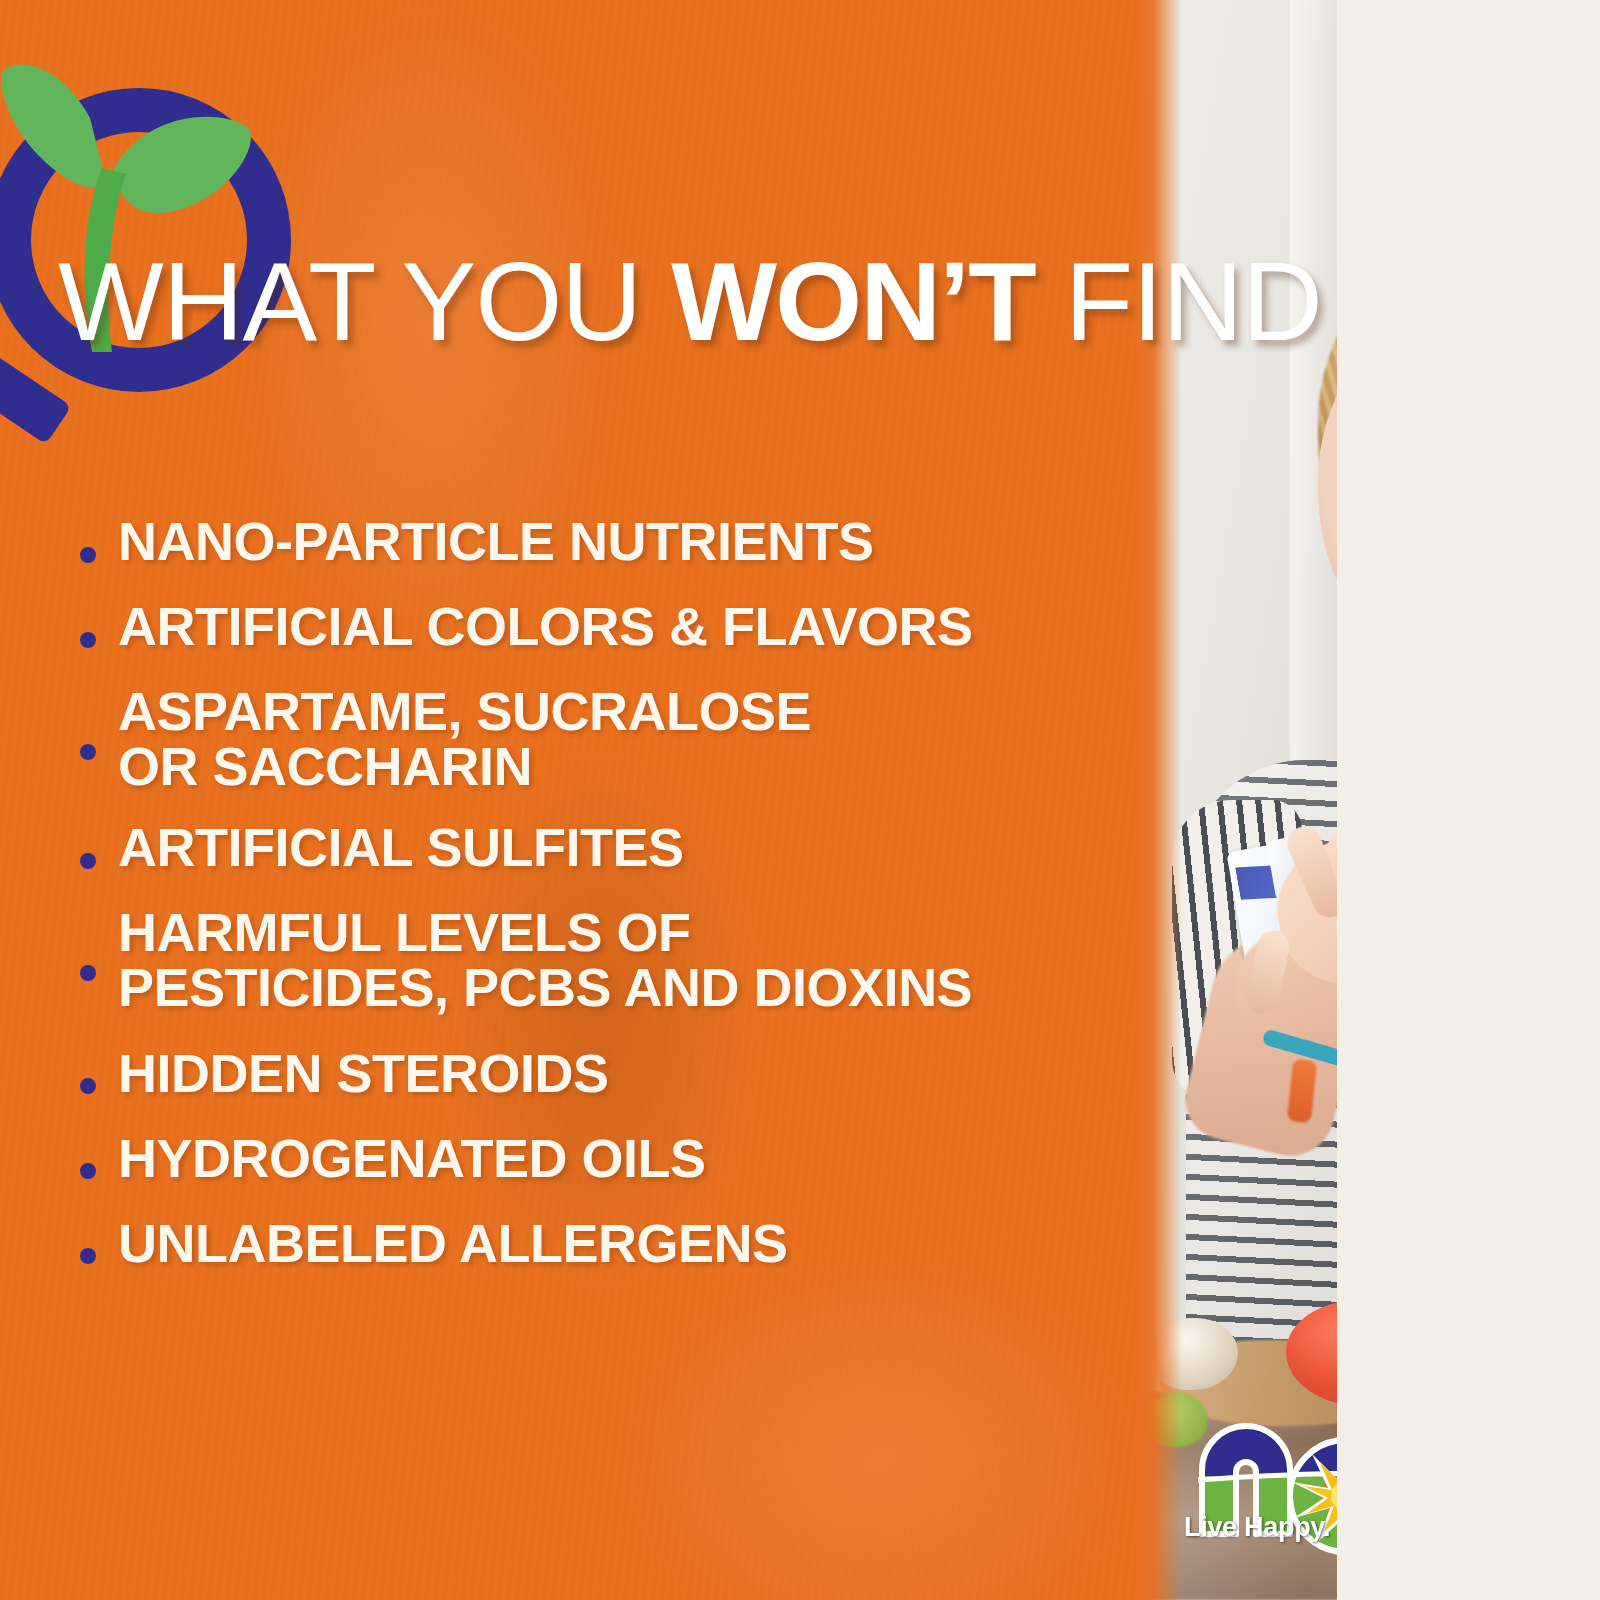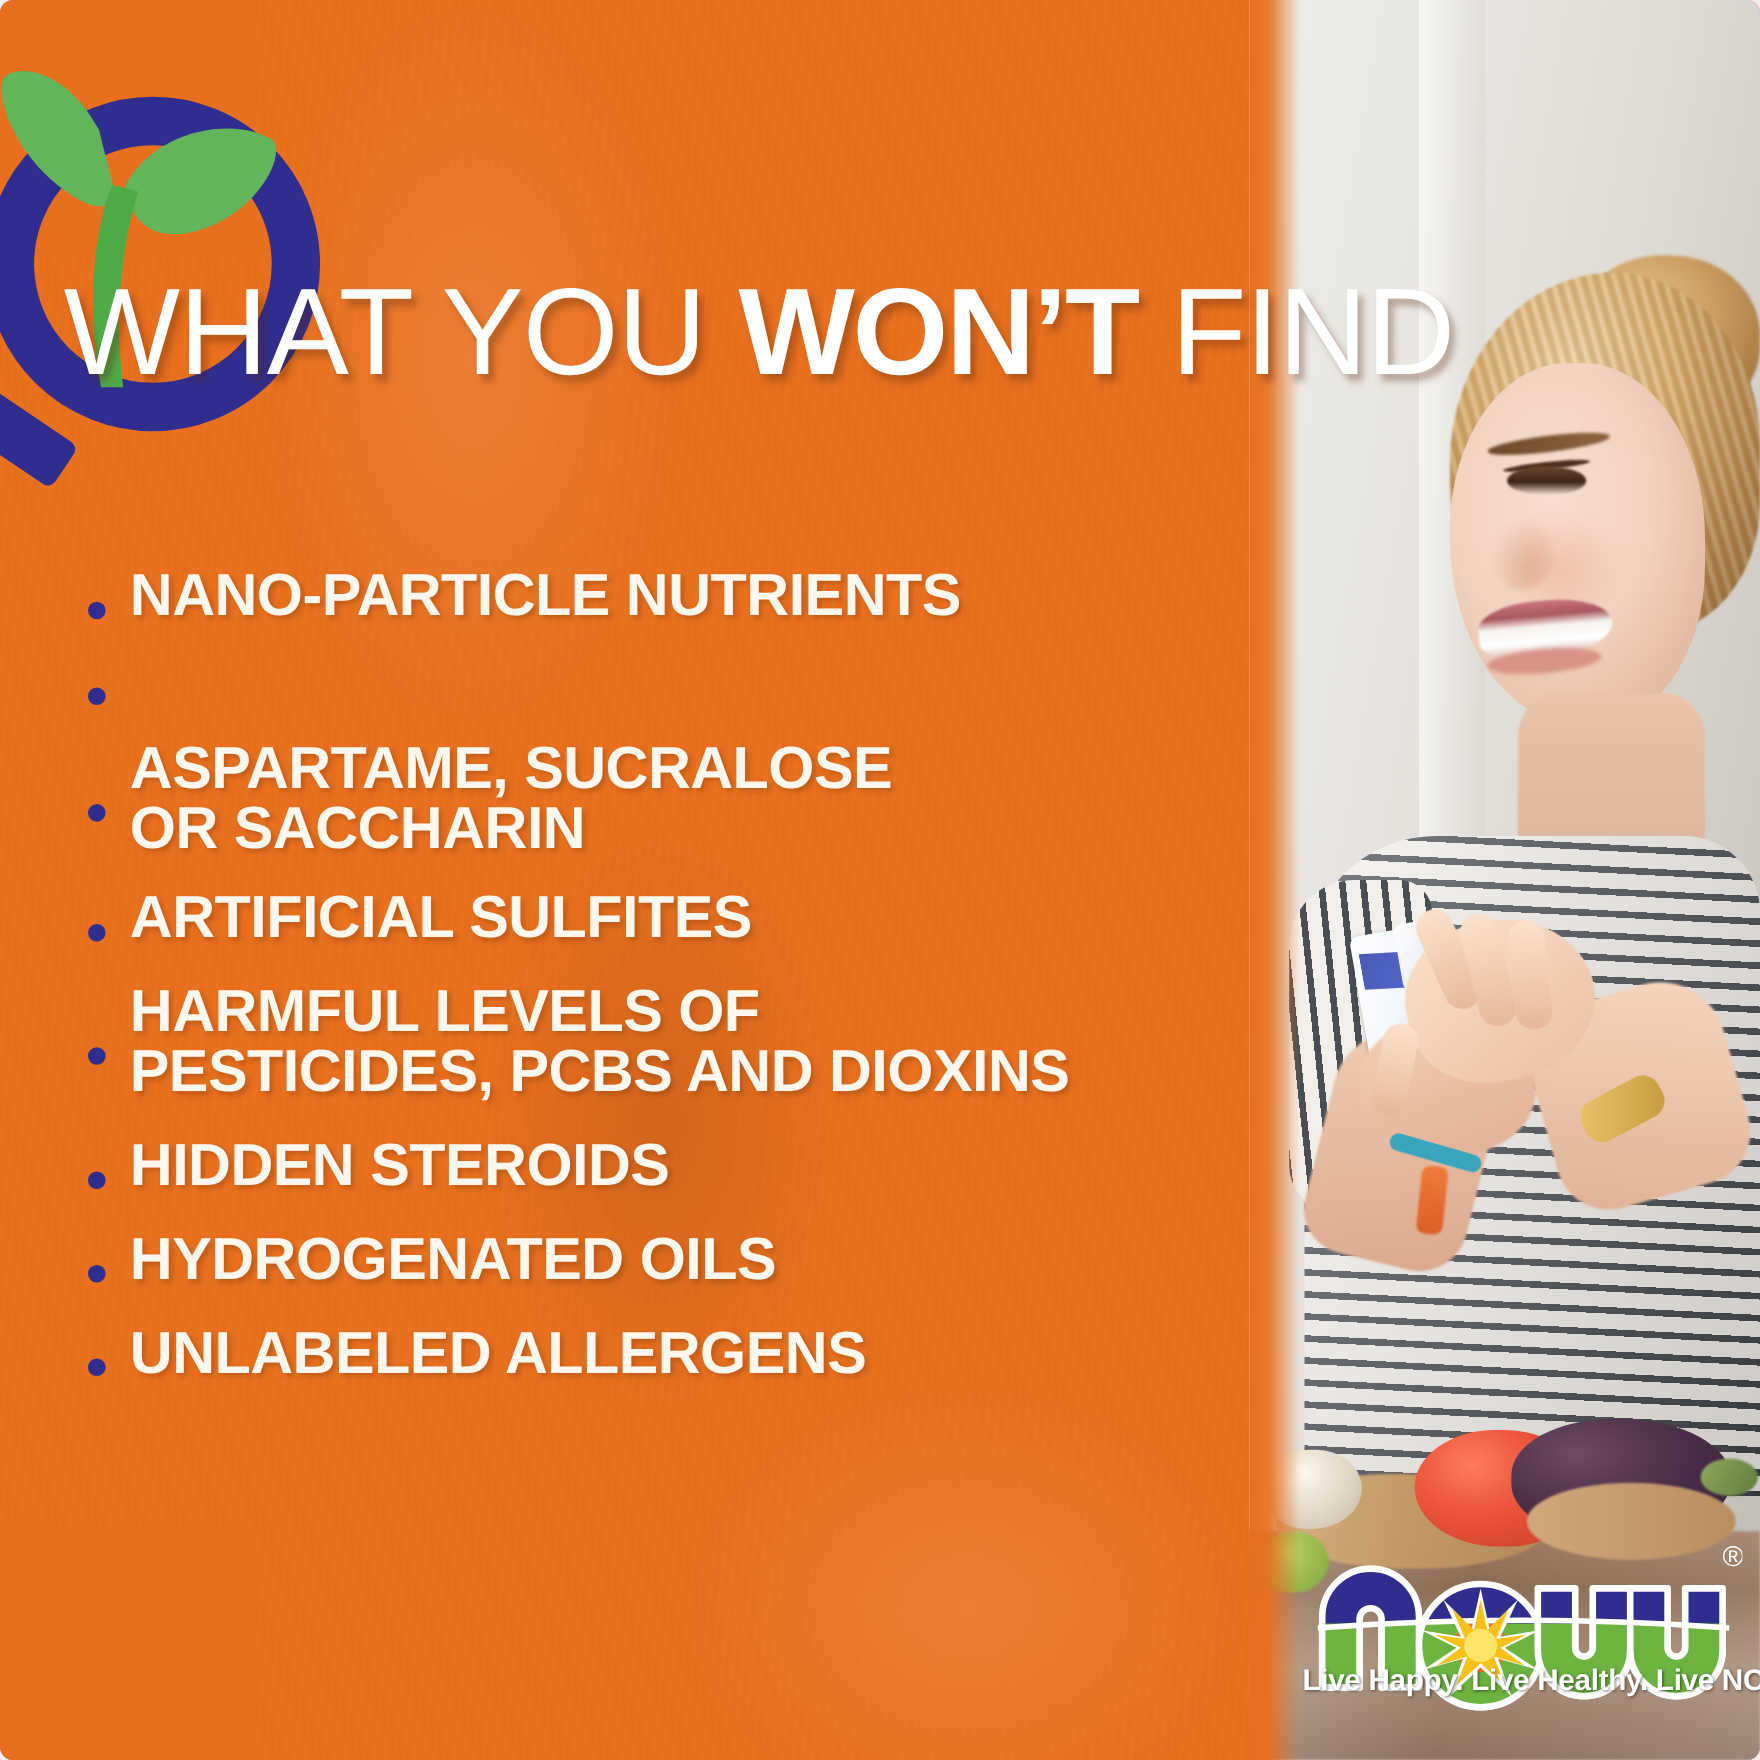--- a/index.html
+++ b/index.html
@@ -1,21 +1,21 @@
 <!DOCTYPE html>
 <html><head>
 <meta charset="utf-8">
 <style>
   html,body{margin:0;padding:0;}
   body{
     width:1600px;height:1600px;overflow:hidden;
     font-family:"Liberation Sans", sans-serif;
     background:#f2efe9;
   }
-  #poster{position:relative;width:1600px;height:1600px;overflow:hidden;background:#d946ef;border-radius:12px;}
+  #poster{position:relative;width:1337px;height:1600px;overflow:hidden;background:#d946ef;}
 
   
   .photo-stage{position:absolute;inset:0;}
   .wall{
     position:absolute;left:1100px;top:0;width:500px;height:1600px;
     background:linear-gradient(100deg,#efeeea 0%,#e9e7e2 28%,#dedbd4 55%,#cfccc6 78%,#bfbbb4 100%);
   }
   .wall-panel{
     position:absolute;left:1290px;top:0;width:60px;height:1380px;
     background:linear-gradient(90deg,rgba(255,255,255,.55),rgba(200,196,188,.2));
@@ -254,20 +254,21 @@
     <span>WHAT YOU </span><span class="bold">WON’T</span><span> FIND</span>
   </div>
 
   <div class="bullets">
     <div class="bullet-row">
       <span class="bullet-dot"></span>
       <span class="bullet-text">NANO-PARTICLE NUTRIENTS</span>
     </div>
     <div class="bullet-row">
       <span class="bullet-dot"></span>
+      <span class="bullet-text">ARTIFICIAL COLORS &amp; FLAVORS</span>
     </div>
     <div class="bullet-row">
       <span class="bullet-dot"></span>
       <span class="bullet-text">ASPARTAME, SUCRALOSE
 OR SACCHARIN</span>
     </div>
     <div class="bullet-row">
       <span class="bullet-dot"></span>
       <span class="bullet-text">ARTIFICIAL SULFITES</span>
     </div>

